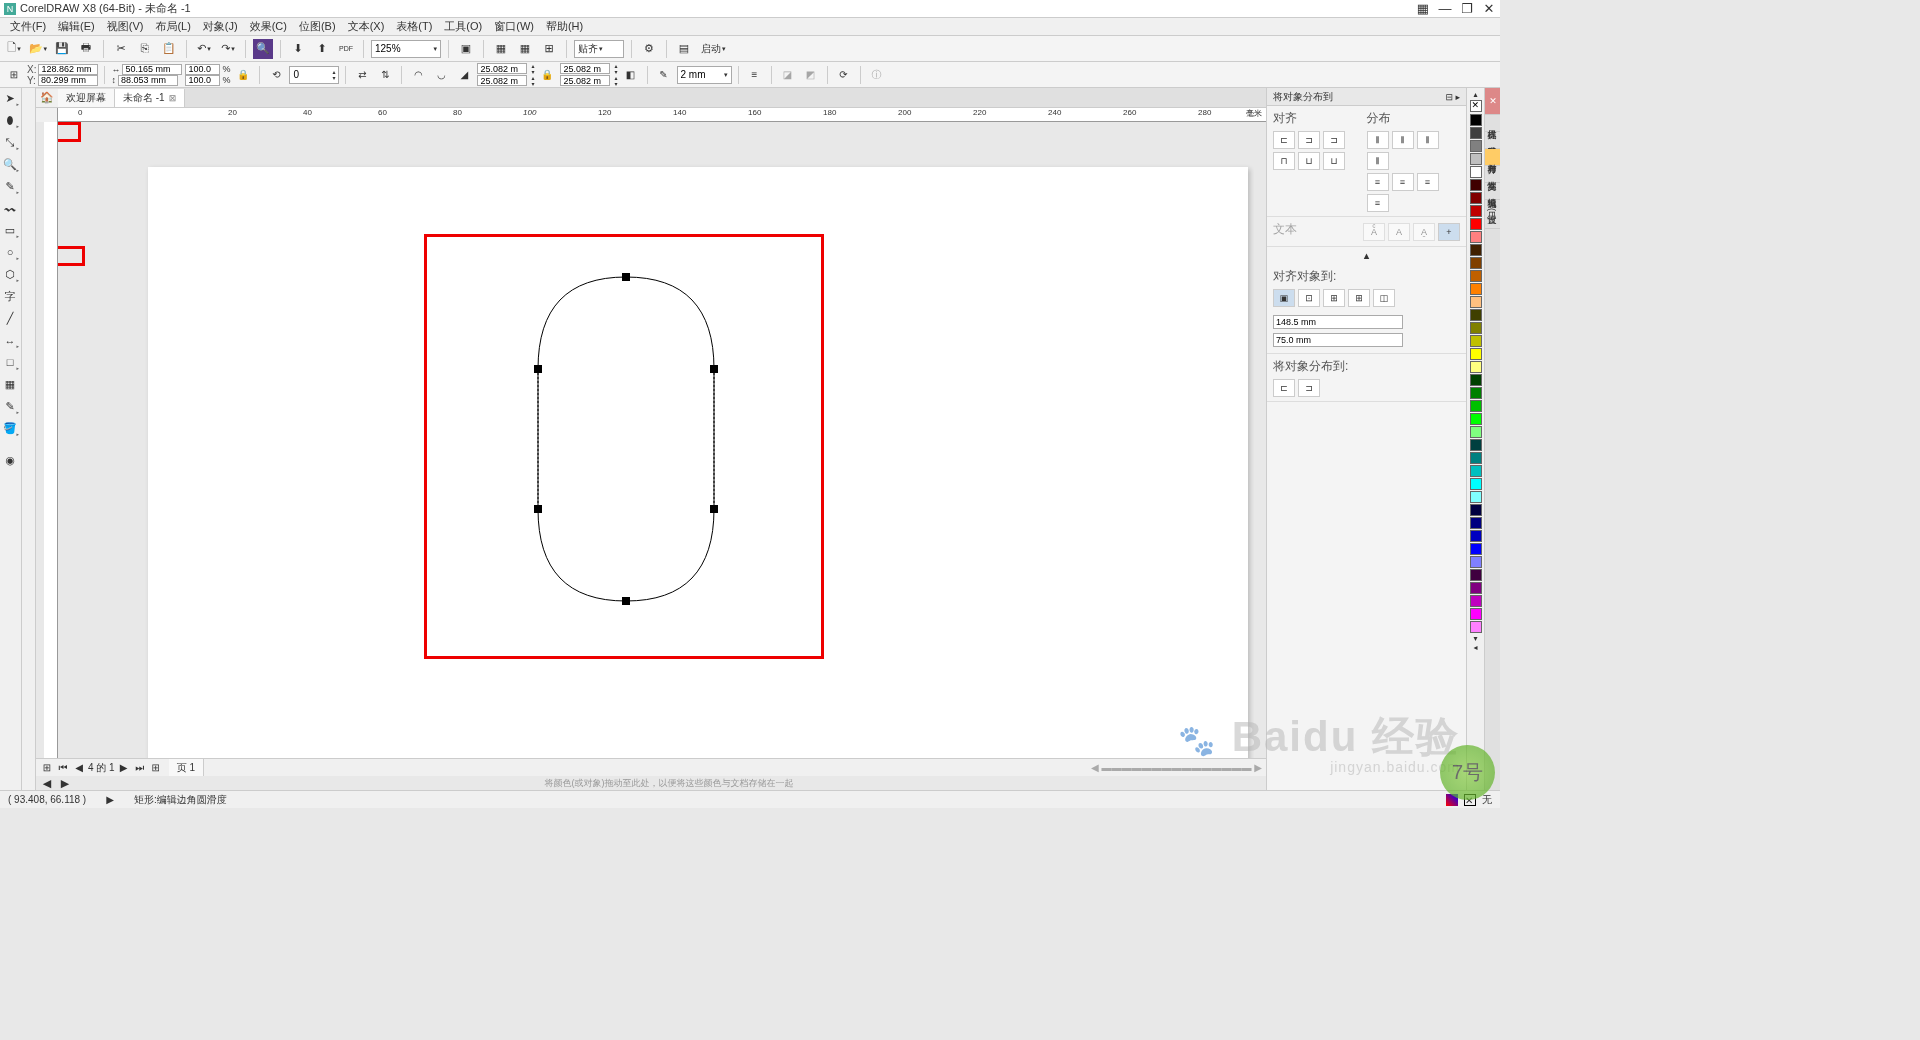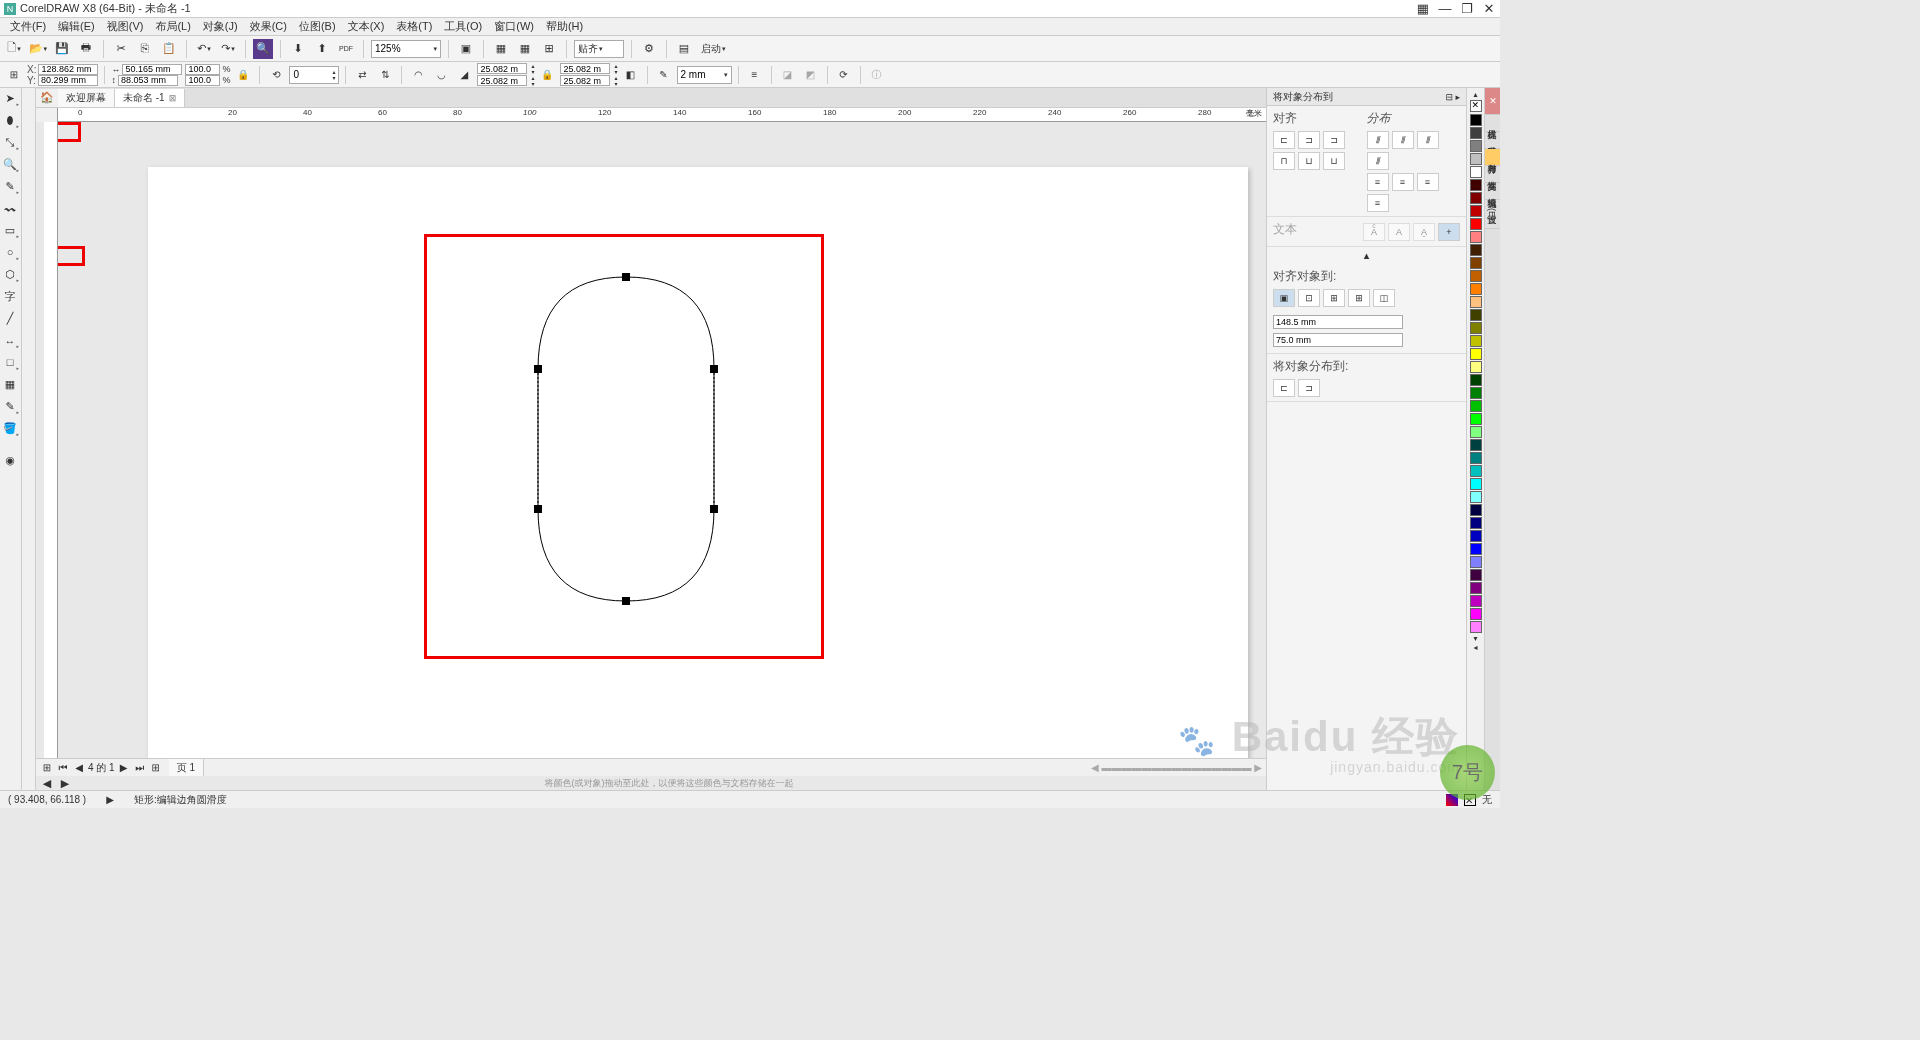--- a/index.html
+++ b/index.html
@@ -378,21 +378,21 @@
           <span class="align-btn">⊏</span>
           <span class="align-btn">⊐</span>
           <span class="align-btn">⊐</span>
         </div>
         <div class="align-grid" style="margin-top:3px;">
           <span class="align-btn">⊓</span>
           <span class="align-btn">⊔</span>
           <span class="align-btn">⊔</span>
         </div>
       </div>
-      <div style="flex:1;font-style:italic;">
+      <div style="flex:1;">
         <div class="label">分布</div>
         <div class="align-grid">
           <span class="align-btn">⦀</span>
           <span class="align-btn">⦀</span>
           <span class="align-btn">⦀</span>
           <span class="align-btn">⦀</span>
         </div>
         <div class="align-grid" style="margin-top:3px;">
           <span class="align-btn">≡</span>
           <span class="align-btn">≡</span>

